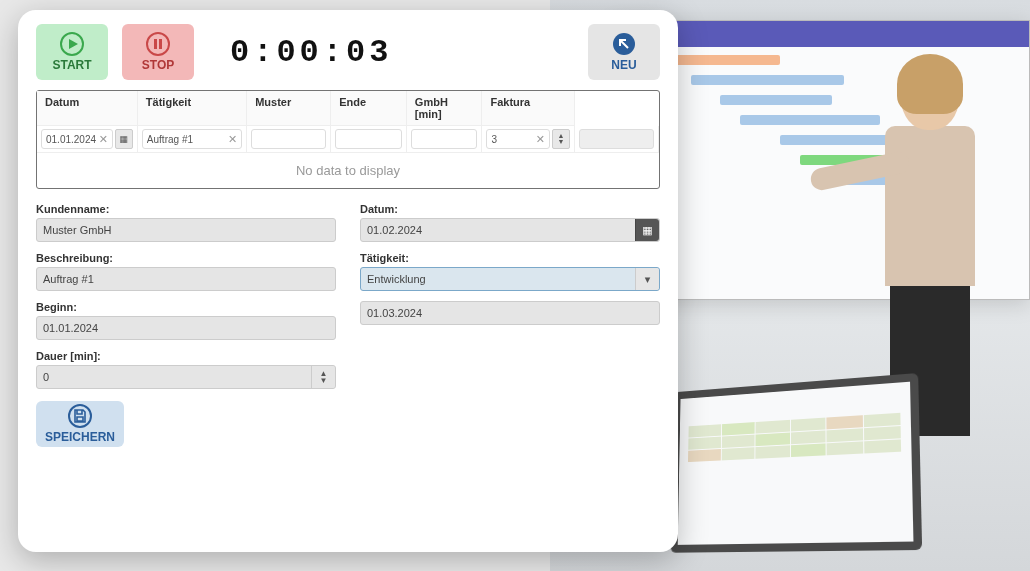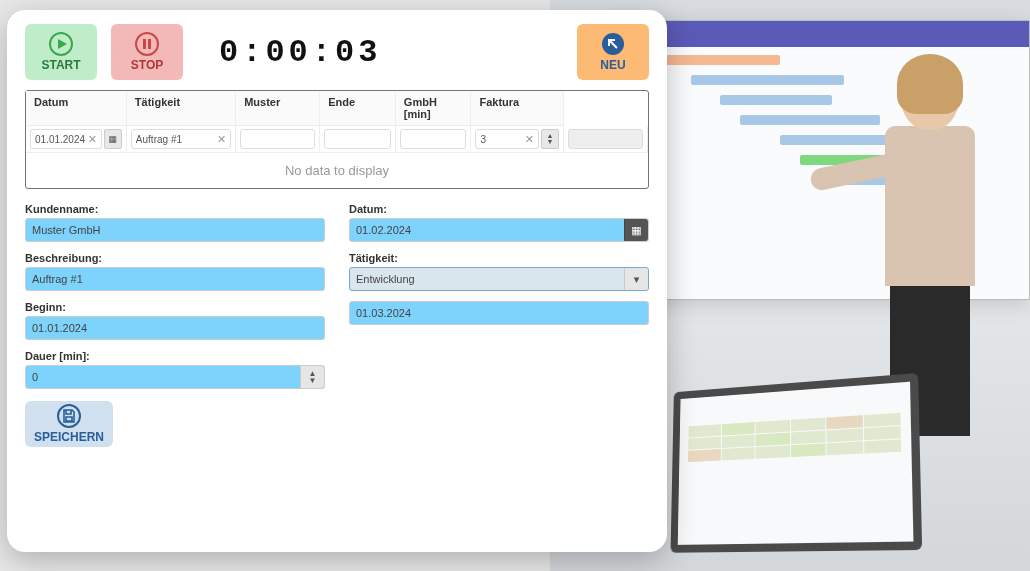--- a/index.html
+++ b/index.html
@@ -50,42 +50,42 @@
   }
   .bg-laptop-screen {
     position: absolute; top: 8px; left: 8px; right: 8px; bottom: 8px;
     background: #f8f9fa;
   }
   .bg-laptop-cells { display: grid; grid-template-columns: repeat(6, 1fr); gap: 1px; padding: 30px 10px; }
   .bg-cell { height: 12px; background: #e0e8d0; }
 
   .app-card {
     position: absolute;
-    left: 7px; top: 10px;
+    left: 18px; top: 10px;
     width: 660px; height: 542px;
     background: #fff;
     border-radius: 18px;
     box-shadow: 0 8px 30px rgba(0,0,0,0.25);
     padding: 14px 18px;
     font-size: 12px;
     color: #333;
   }
 
   .top-row { display: flex; align-items: center; gap: 14px; margin-bottom: 10px; }
   .big-btn {
     display: flex; flex-direction: column; align-items: center; justify-content: center;
     width: 72px; height: 56px;
     border-radius: 6px;
     font-size: 12px; font-weight: bold;
     border: none; cursor: pointer;
   }
   .big-btn svg { width: 24px; height: 24px; margin-bottom: 2px; }
   .btn-start { background: #c0edc9; color: #2a7a3a; }
   .btn-stop  { background: #f3b8b8; color: #b03838; }
-  .btn-neu   { background: #fdba74; color: #2a5d9a; margin-left: auto; }
+  .btn-neu   { background: #e5e5e5; color: #2a5d9a; margin-left: auto; }
   .btn-save  { background: #d0e0ef; color: #2a5d9a; width: 88px; height: 46px; }
 
   .timer {
     font-family: 'Courier New', monospace;
     font-size: 32px;
     letter-spacing: 4px;
     font-weight: bold;
     color: #111;
     margin-left: 22px;
   }
@@ -137,21 +137,21 @@
   .form-grid {
     display: grid;
     grid-template-columns: 1fr 1fr;
     column-gap: 24px;
     row-gap: 4px;
   }
   .form-field label { display: block; font-weight: bold; font-size: 11px; margin-bottom: 3px; }
   .form-field .control {
     display: flex; align-items: stretch;
     border: 1px solid #ccc; border-radius: 3px;
-    height: 24px; background: #7dd3fc;
+    height: 24px; background: #e5e5e5;
     margin-bottom: 6px;
   }
   .form-field input, .form-field select {
     flex: 1; border: none; outline: none; padding: 0 6px;
     font-size: 11px; color: #444; background: transparent;
   }
   .control.highlight { background: #dae6ee; border-color: #7ba8c9; }
   .addon {
     width: 24px; background: #555; color: #fff;
     display: flex; align-items: center; justify-content: center;

